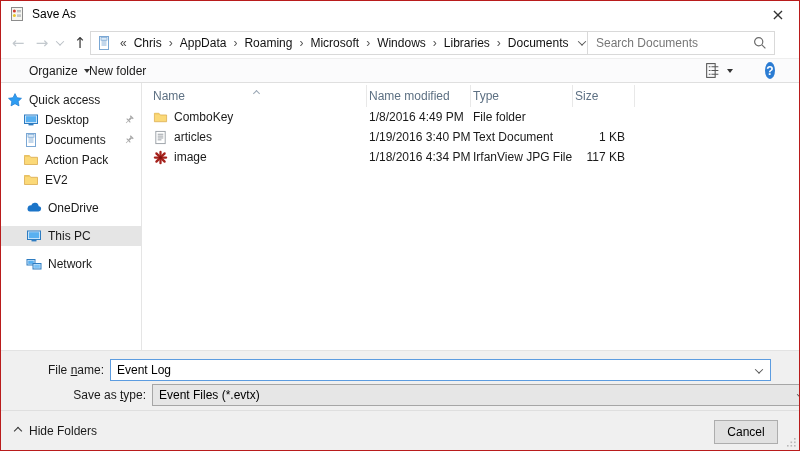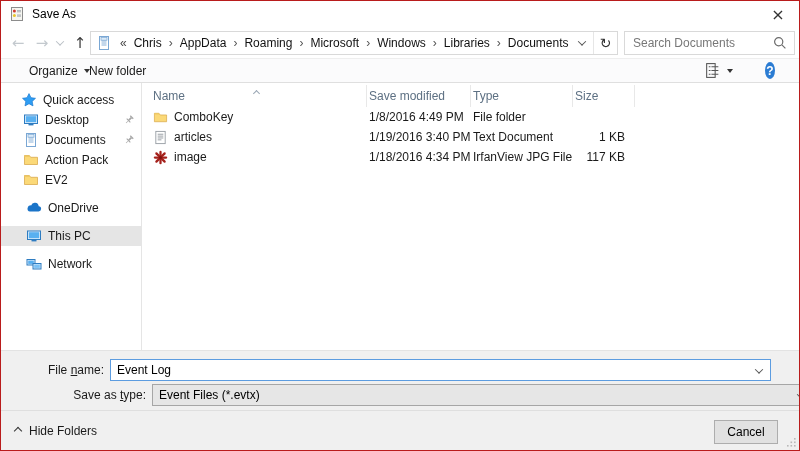--- a/index.html
+++ b/index.html
@@ -58,21 +58,21 @@
   .crumb { padding: 0 3px; color: #111; cursor: pointer; white-space: nowrap; }
   .crumb-sep { color: #555; padding: 0 4px; cursor: pointer; }
   .addr-spacer { flex: 1; }
   .addr-drop { width: 22px; color: #555; display: flex; justify-content: center; cursor: pointer; }
   .addr-refresh {
     width: 24px; height: 22px; border-left: 1px solid #e6e6e6;
     display: flex; align-items: center; justify-content: center;
     color: #333; font-size: 14px; cursor: pointer;
   }
   .searchbox {
-    position: absolute; left: 623px; top: 4px; width: 171px; height: 24px;
+    position: absolute; left: 586px; top: 4px; width: 188px; height: 24px;
     border: 1px solid #d9d9d9; background: #fff;
     display: flex; align-items: center;
   }
   .searchbox input {
     flex: 1; border: 0; outline: none; padding: 0 4px 0 8px;
     font: inherit; color: #333; min-width: 0; background: transparent;
   }
   .searchbox input::placeholder { color: #777; opacity: 1; }
   .search-icon { width: 16px; height: 16px; margin-right: 6px; flex: 0 0 auto; }
 
@@ -105,21 +105,21 @@
   .sidebar {
     position: absolute; left: 0; top: 0; bottom: 0; width: 141px;
     border-right: 1px solid #e5e5e5; padding-top: 7px; overflow: hidden;
   }
   .side-item {
     height: 20px; display: flex; align-items: center; cursor: pointer;
     white-space: nowrap; position: relative;
   }
   .side-item.selected { background: #e5e5e5; }
   .side-item .sicon { width: 16px; height: 16px; flex: 0 0 auto; margin-right: 6px; }
-  .ind-root  { padding-left: 20px; }
+  .ind-root  { padding-left: 6px; }
   .ind-child { padding-left: 22px; }
   .ind-drive { padding-left: 25px; }
   .side-gap { height: 8px; }
   .pin { position: absolute; right: 6px; top: 4px; width: 12px; height: 12px; }
 
   .filepane { position: absolute; left: 142px; top: 0; right: 0; bottom: 0; padding: 2px 0 0 8px; }
   .flhead { display: flex; height: 22px; position: relative; color: #5d7083; }
   .flhead .hcell {
     display: flex; align-items: center; padding-left: 2px;
     border-right: 1px solid #e8e8e8; cursor: pointer; position: relative;
@@ -349,21 +349,21 @@
       </div>
     </div>
 
     <div class="filepane">
       <div class="flhead">
         <div class="hcell col-name">
           <span>Name</span>
           <span class="sortcaret"><span class="chev up"></span></span>
         </div>
         <div class="hcell col-date">
-          <span>Save modified</span>
+          <span>Name modified</span>
         </div>
         <div class="hcell col-type">
           <span>Type</span>
         </div>
         <div class="hcell col-size">
           <span>Size</span>
         </div>
       </div>
 
       <div class="flrow">

